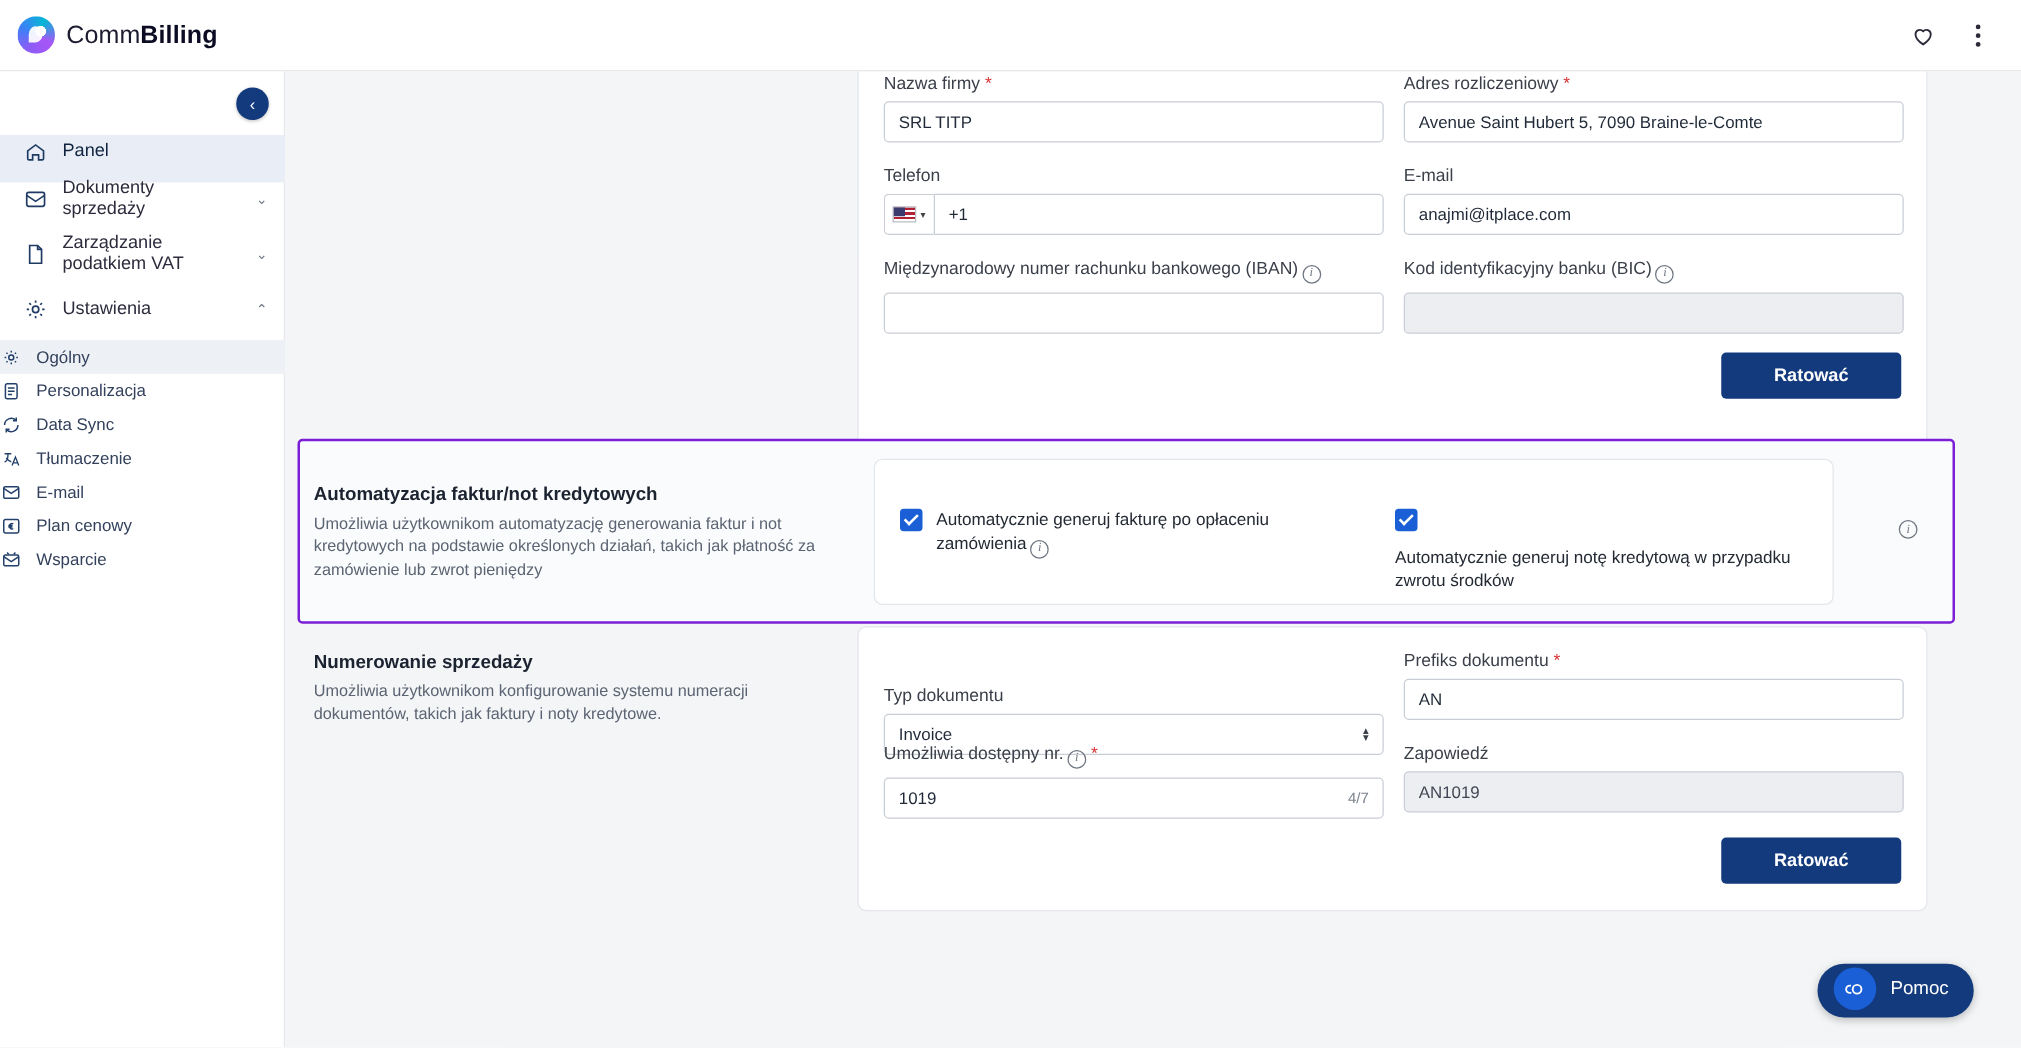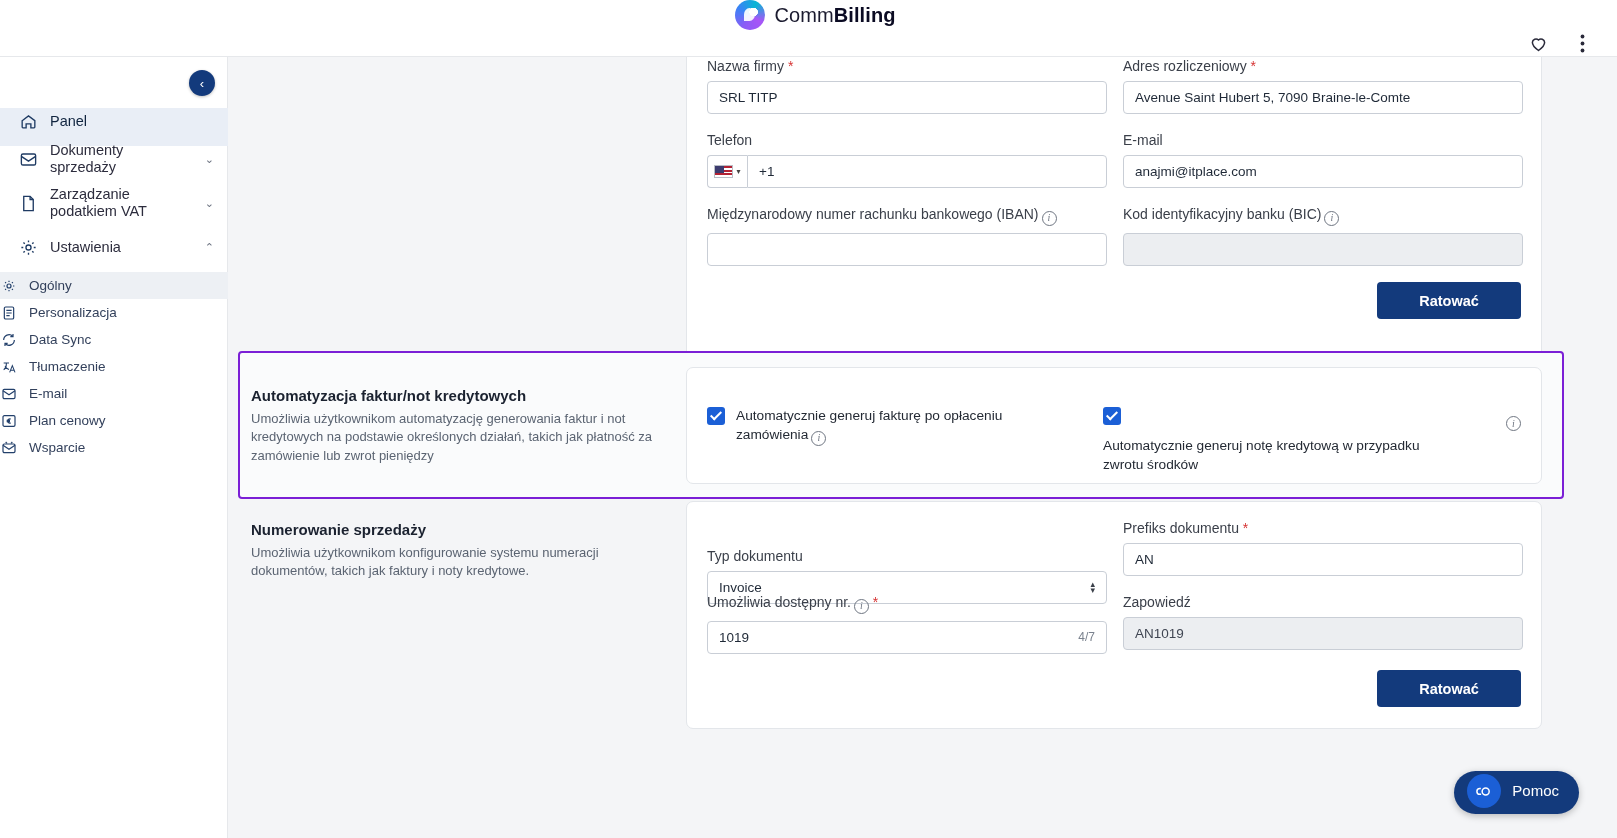--- a/index.html
+++ b/index.html
@@ -19,21 +19,20 @@
   }
 
   
   .topbar {
     position: absolute; top: 0; left: 0;
     width: 1617px; height: 57px;
     background: #ffffff;
     border-bottom: 1px solid #e6e8eb;
     display: flex; align-items: center;
     z-index: 5;
-    flex-direction: column;
   }
   .brand {
     display: flex; align-items: center; gap: 9px;
     margin-left: 14px;
   }
   .brand-logo {
     width: 30px; height: 30px; border-radius: 50%;
     background:
       radial-gradient(circle at 62% 40%, #ffffff 0 16%, rgba(255,255,255,0) 17%),
       conic-gradient(from 210deg, #8b5cf6, #3b82f6, #06b6d4, #a855f7, #8b5cf6);
@@ -160,21 +159,21 @@
   .highlight-box {
     position: absolute; left: 10px; top: 294px;
     width: 1326px; height: 148px;
     border: 2.5px solid #7b1fd6;
     border-radius: 4px;
     background: #fafbfc;
   }
   .section-title { font-size: 15px; font-weight: 700; color: #1b2230; }
   .section-desc { font-size: 13px; color: #5b6472; line-height: 1.42; margin-top: 6px; }
 
-  .card-auto { left: 458px; top: 310px; width: 856px; height: 117px; }
+  .card-auto { left: 471px; top: 310px; width: 768px; height: 117px; }
 
   .checkrow { display: flex; align-items: flex-start; gap: 11px; }
   .checkbox {
     width: 18px; height: 18px; border-radius: 3px; background: #1b5fd6;
     flex: none; position: relative; cursor: pointer; margin-top: 1px;
   }
   .checkbox::after {
     content: ""; position: absolute; left: 6px; top: 2px;
     width: 4px; height: 9px; border: solid #fff; border-width: 0 2px 2px 0;
     transform: rotate(45deg);

